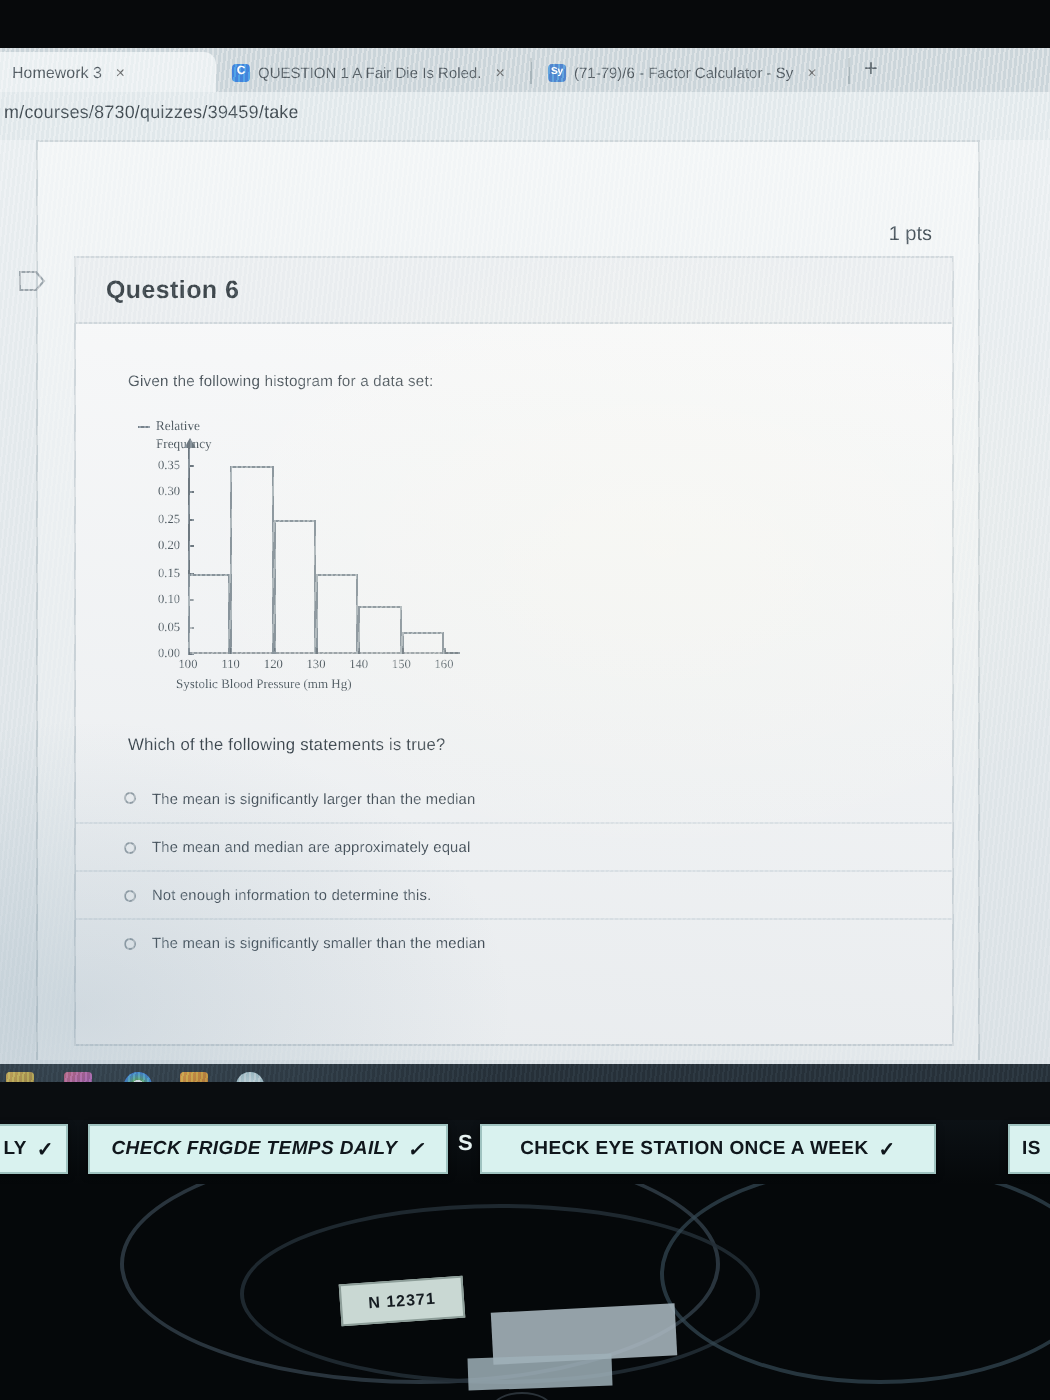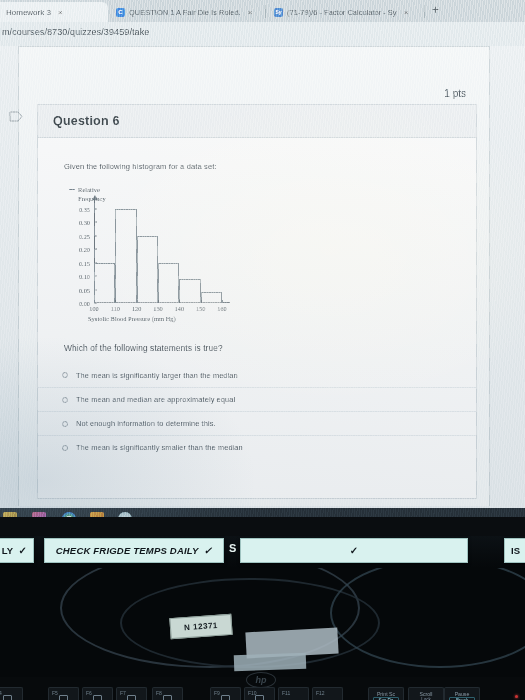--- a/index.html
+++ b/index.html
@@ -1,19 +1,19 @@
 <!DOCTYPE html>
 <html><head>
 <meta charset="utf-8">
 <style>
   * { margin:0; padding:0; box-sizing:border-box; }
   html,body { width:525px; height:700px; overflow:hidden; background:#07090b;
     font-family:"Liberation Sans", sans-serif; }
 
-  #root { position:relative; width:525px; height:608px; }
+  #root { position:relative; width:525px; height:608px;margin-top:24px; }
 
   
   .screen { position:absolute; left:0; top:0; width:525px; height:517px;
     background:#e9eef0; overflow:hidden; }
   
   .screen::after { content:""; position:absolute; inset:0; pointer-events:none;
     background:repeating-linear-gradient(96deg, rgba(255,255,255,.40) 0px,
       rgba(255,255,255,.40) 1px, rgba(170,185,195,.16) 1px, rgba(170,185,195,.16) 2.4px);
     mix-blend-mode:overlay; z-index:40; }
   
@@ -287,20 +287,21 @@
       <div class="strip" style="left:-18px; width:52px; justify-content:flex-end;">
         <span>LY</span>
         <span class="chk">✓</span>
       </div>
       <div class="strip" style="left:44px; width:180px;font-style:italic;">
         <span>CHECK FRIGDE TEMPS DAILY</span>
         <span class="chk">✓</span>
       </div>
       <div class="s-badge">S</div>
       <div class="strip" style="left:240px; width:228px;">
+        <span>CHECK EYE STATION ONCE A WEEK</span>
         <span class="chk">✓</span>
       </div>
       <div class="strip" style="left:504px; width:42px; justify-content:flex-start;">
         <span>IS</span>
       </div>
     </div>
 
     <div class="desk">
       <div class="cable" style="left:60px;  top:-20px; width:300px; height:120px; border-color:rgba(45,58,66,.9);"></div>
       <div class="cable" style="left:120px; top:10px;  width:260px; height:90px;  border-color:rgba(35,46,54,.85);"></div>

